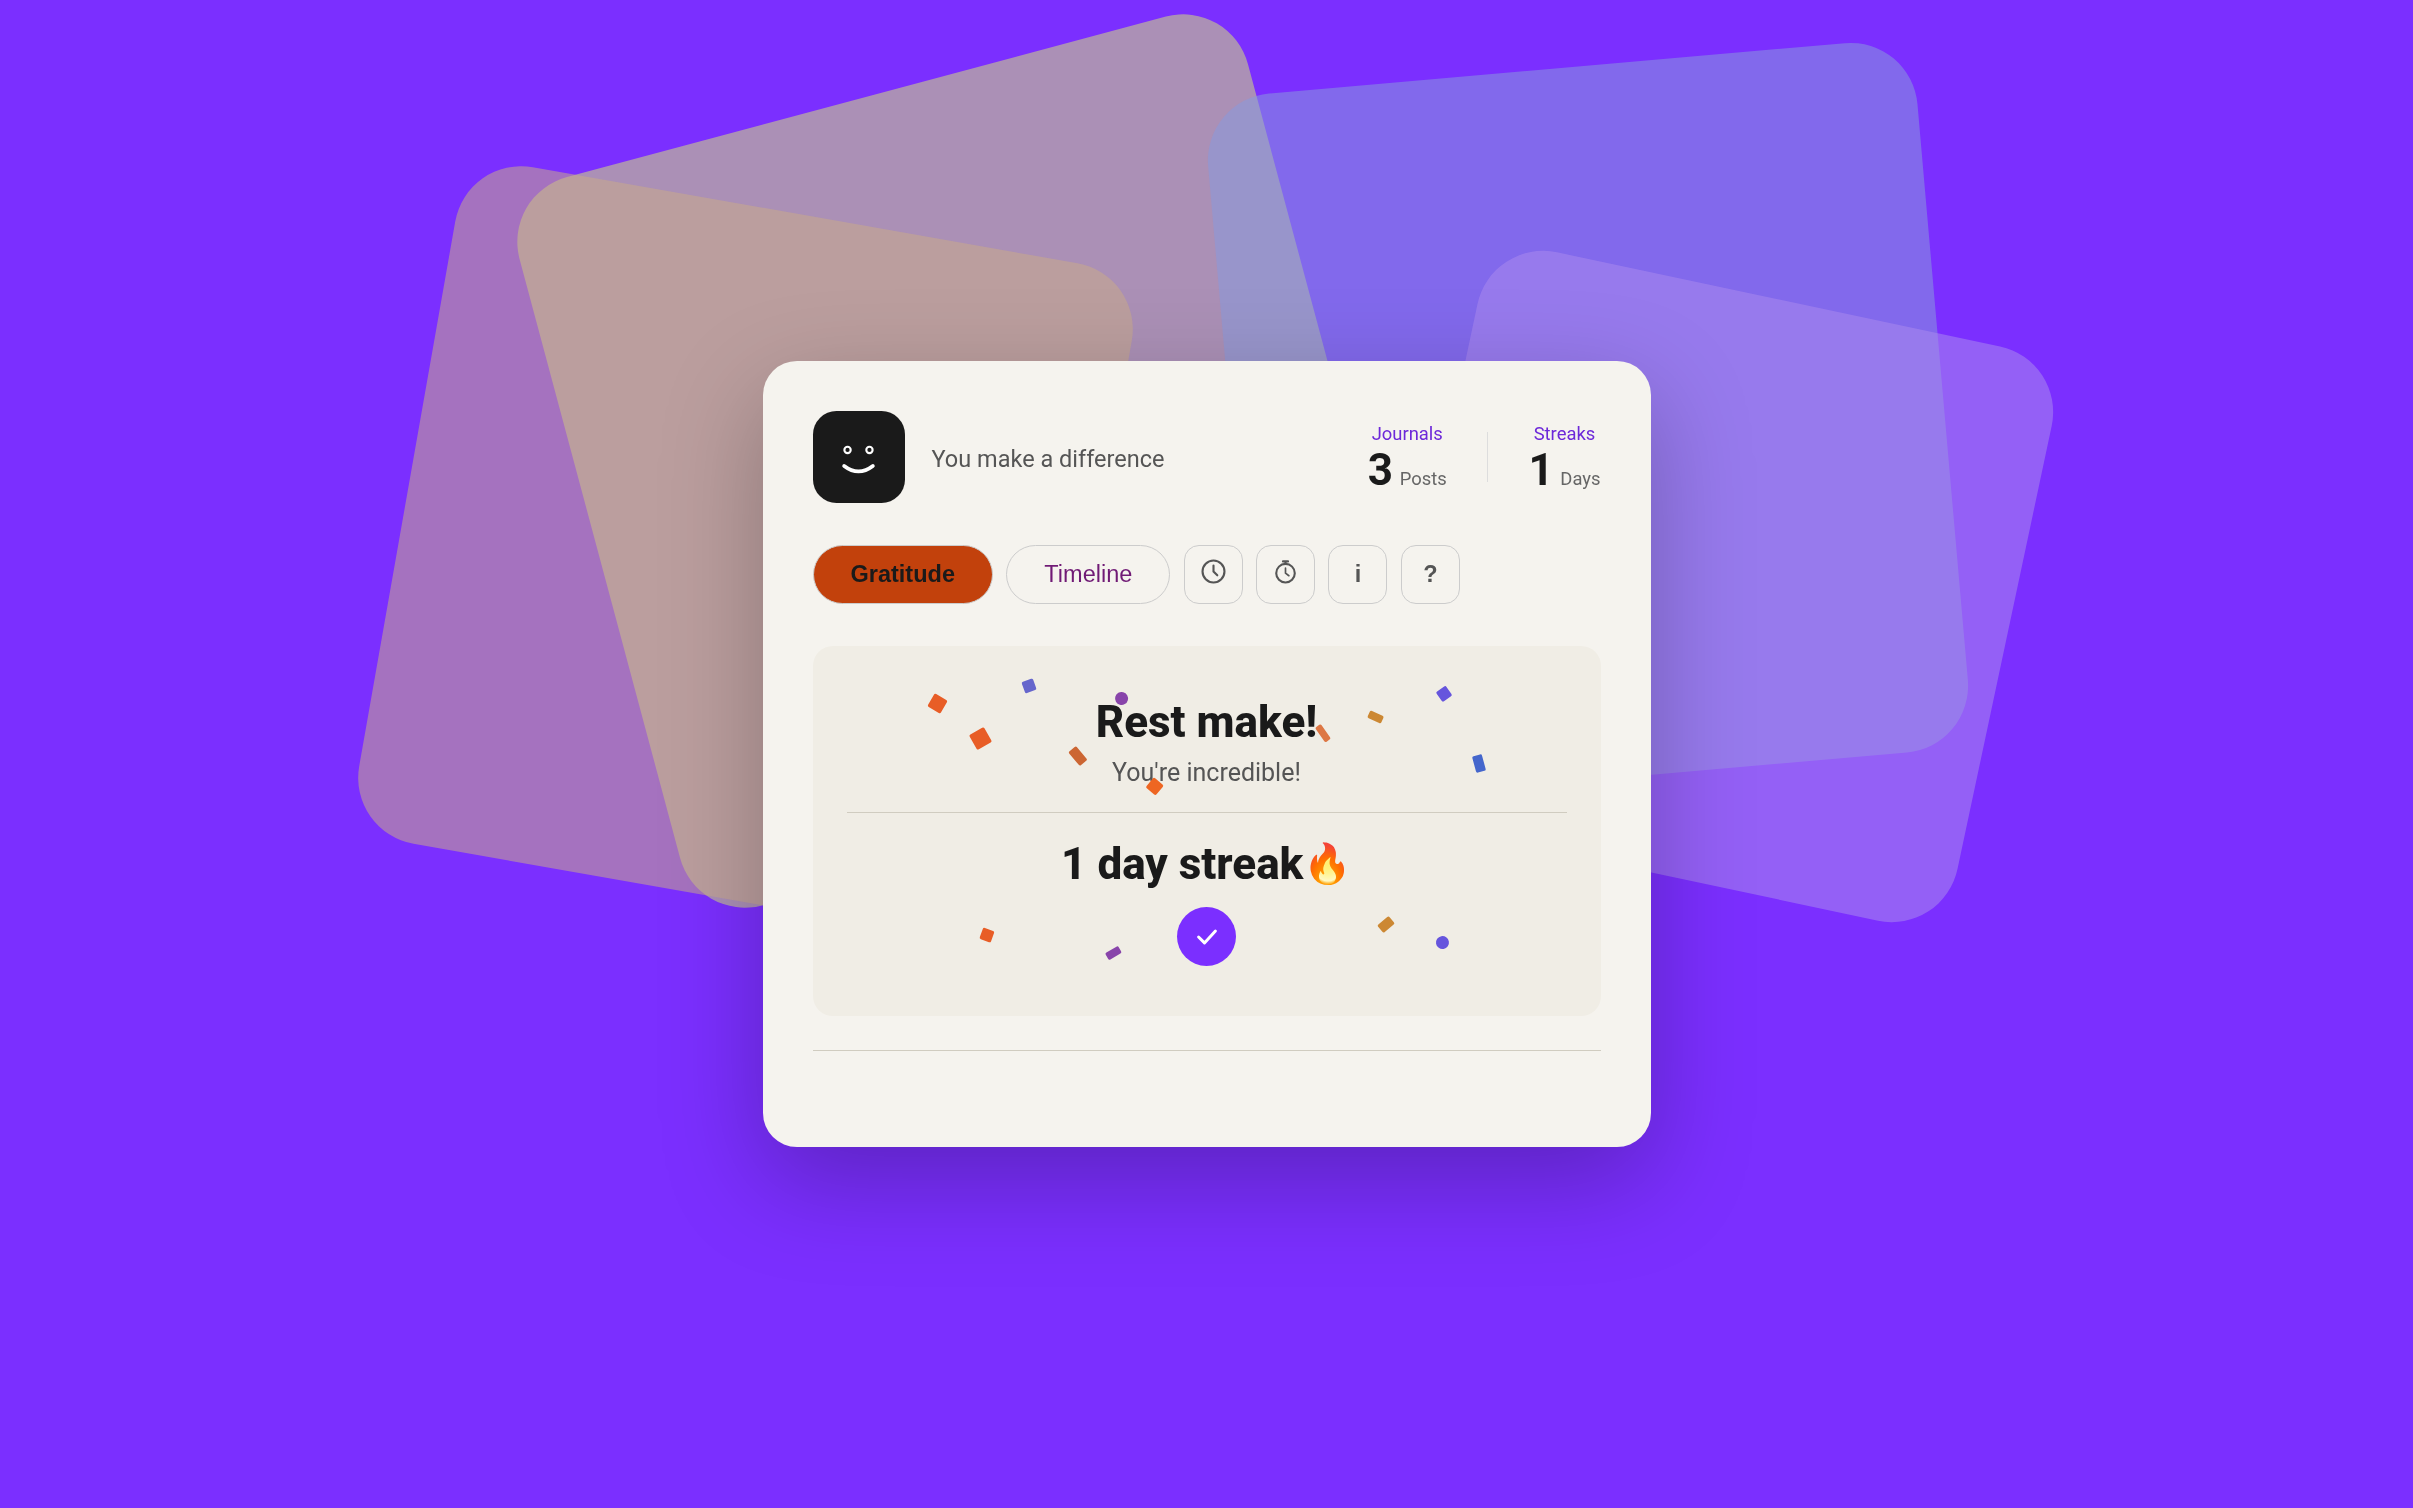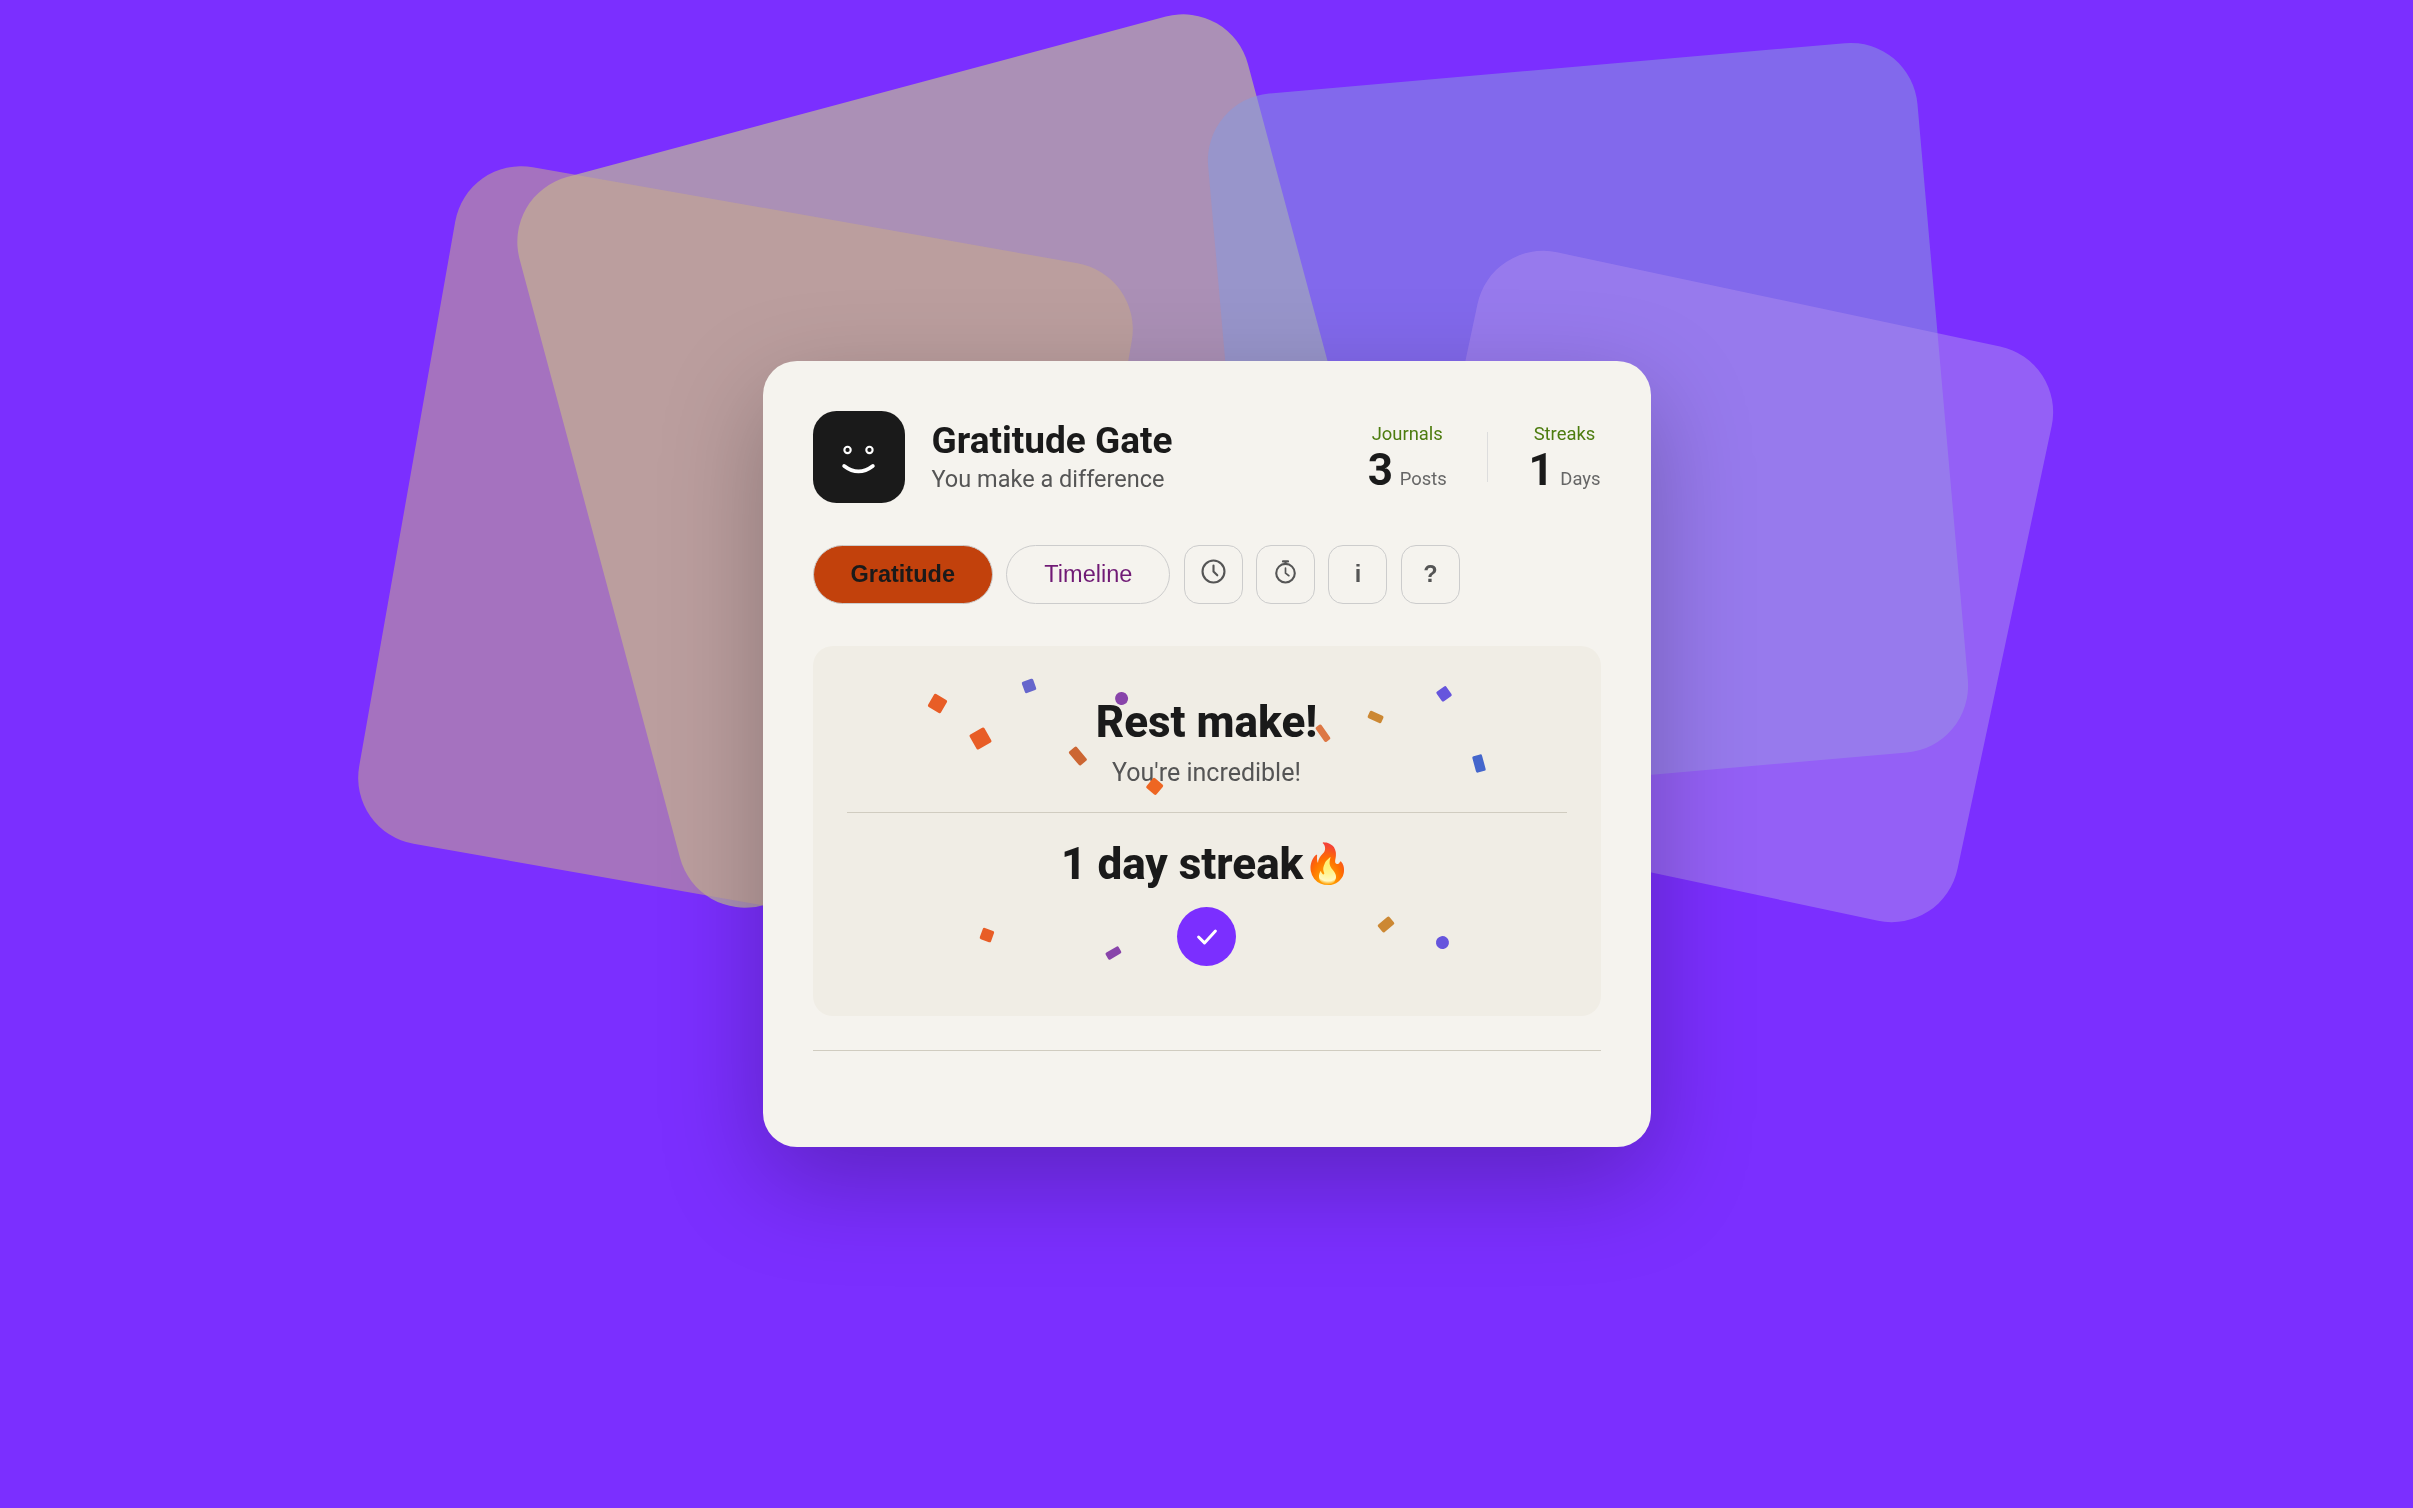--- a/index.html
+++ b/index.html
@@ -120,21 +120,21 @@
       gap: 40px;
       align-items: flex-start;
     }
 
     .stat-item {
       text-align: center;
     }
 
     .stat-label {
       font-size: 18.4px;
-      color: #4d7c0f;
+      color: #6d28d9;
       margin-bottom: 4px;
     }
 
     .stat-value-row {
       display: flex;
       align-items: baseline;
       gap: 6.7px;
     }
 
     .stat-number {
@@ -329,21 +329,20 @@
 
         <circle cx="22" cy="26" r="5" fill="white"></circle>
         <circle cx="48" cy="26" r="5" fill="white"></circle>
         <path d="M18 45 Q35 58 52 45" stroke="white" stroke-width="4.5" fill="none" stroke-linecap="round"></path>
         <circle cx="22" cy="26" r="2.5" fill="#1a1a1a"></circle>
         <circle cx="48" cy="26" r="2.5" fill="#1a1a1a"></circle>
       </svg>
     </div>
 
     <div class="app-info">
-      <div class="app-title">Gratitude Gate</div>
       <div class="app-subtitle">You make a difference</div>
     </div>
 
     <div class="stats">
       <div class="stat-item">
         <div class="stat-label">Journals</div>
         <div class="stat-value-row">
           <span class="stat-number">3</span>
           <span class="stat-unit">Posts</span>
         </div>

